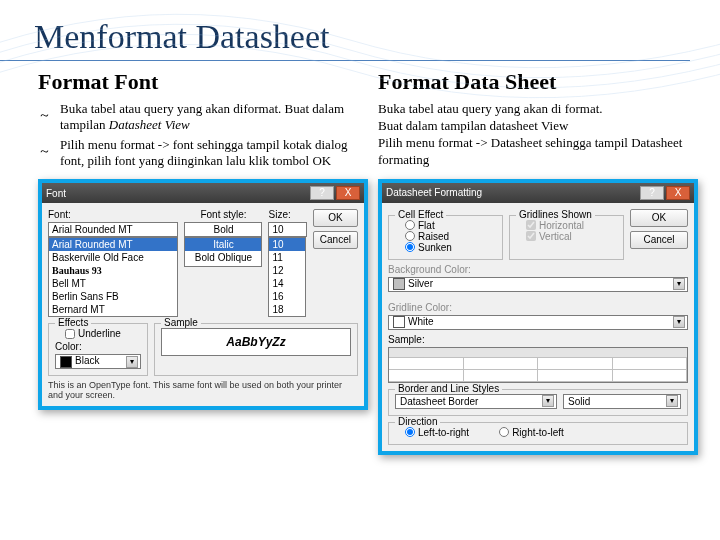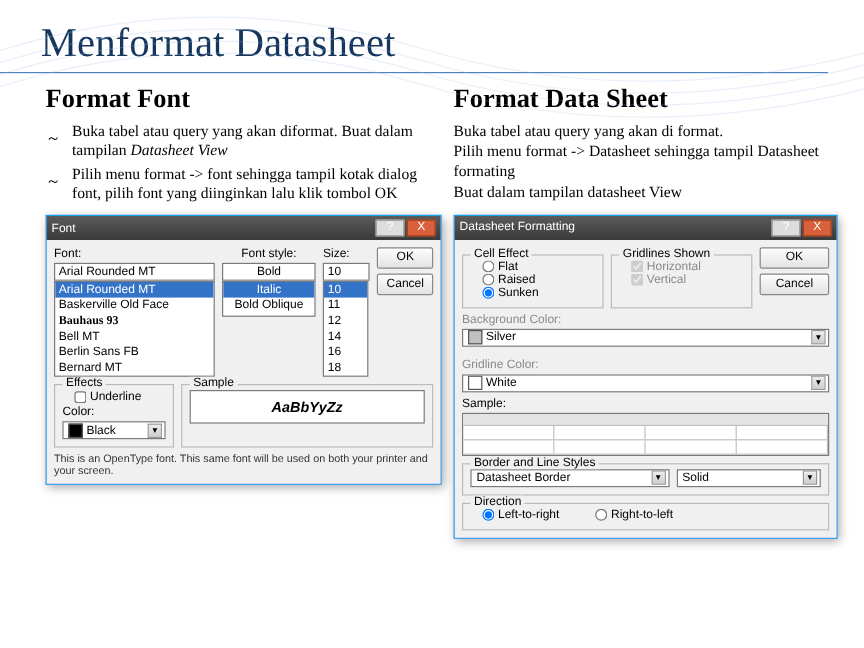--- a/index.html
+++ b/index.html
@@ -35,22 +35,22 @@
     background-repeat: no-repeat;
   }
   .bullets li .squig {
     position: absolute; left: -22px; top: 5px; font-size: 13px; color: #000;
   }
   .plain { font-size: 13px; line-height: 1.3; }
   .italic { font-style: italic; }
 
   .dlg {
     font-family: "Segoe UI", Tahoma, sans-serif;
-    background: #f0abfc;
-    border: 1px solid #0ea5e9;
+    background: #0ea5e9;
+    border: 4px solid #0ea5e9;
     box-shadow: 2px 3px 8px rgba(0,0,0,.35);
     font-size: 10px;
     margin-top: 10px;
   }
   .dlg .titlebar {
     background: linear-gradient(#5b5b5b,#3a3a3a);
     color: #fff; height: 20px;
     display: flex; align-items: center; justify-content: space-between;
     padding: 0 4px;
   }
@@ -194,22 +194,22 @@
         </div>
         <div class="tiny">This is an OpenType font. This same font will be used on both your printer and your screen.</div>
       </div>
     </div>
   </div>
 
   <div class="col">
     <div class="col-head">Format Data Sheet</div>
     <div class="plain">
       <div>Buka tabel atau query yang akan di format.</div>
+      <div>Buat dalam tampilan datasheet View</div>
       <div>Pilih menu format -&gt; Datasheet sehingga tampil Datasheet formating</div>
-      <div>Buat dalam tampilan datasheet View</div>
       <div></div>
     </div>
 
     <div class="dlg ds-dlg">
       <div class="titlebar">
         <span>Datasheet Formatting</span>
         <div class="wb">
           <span>?</span>
           <span class="close">X</span>
         </div>

